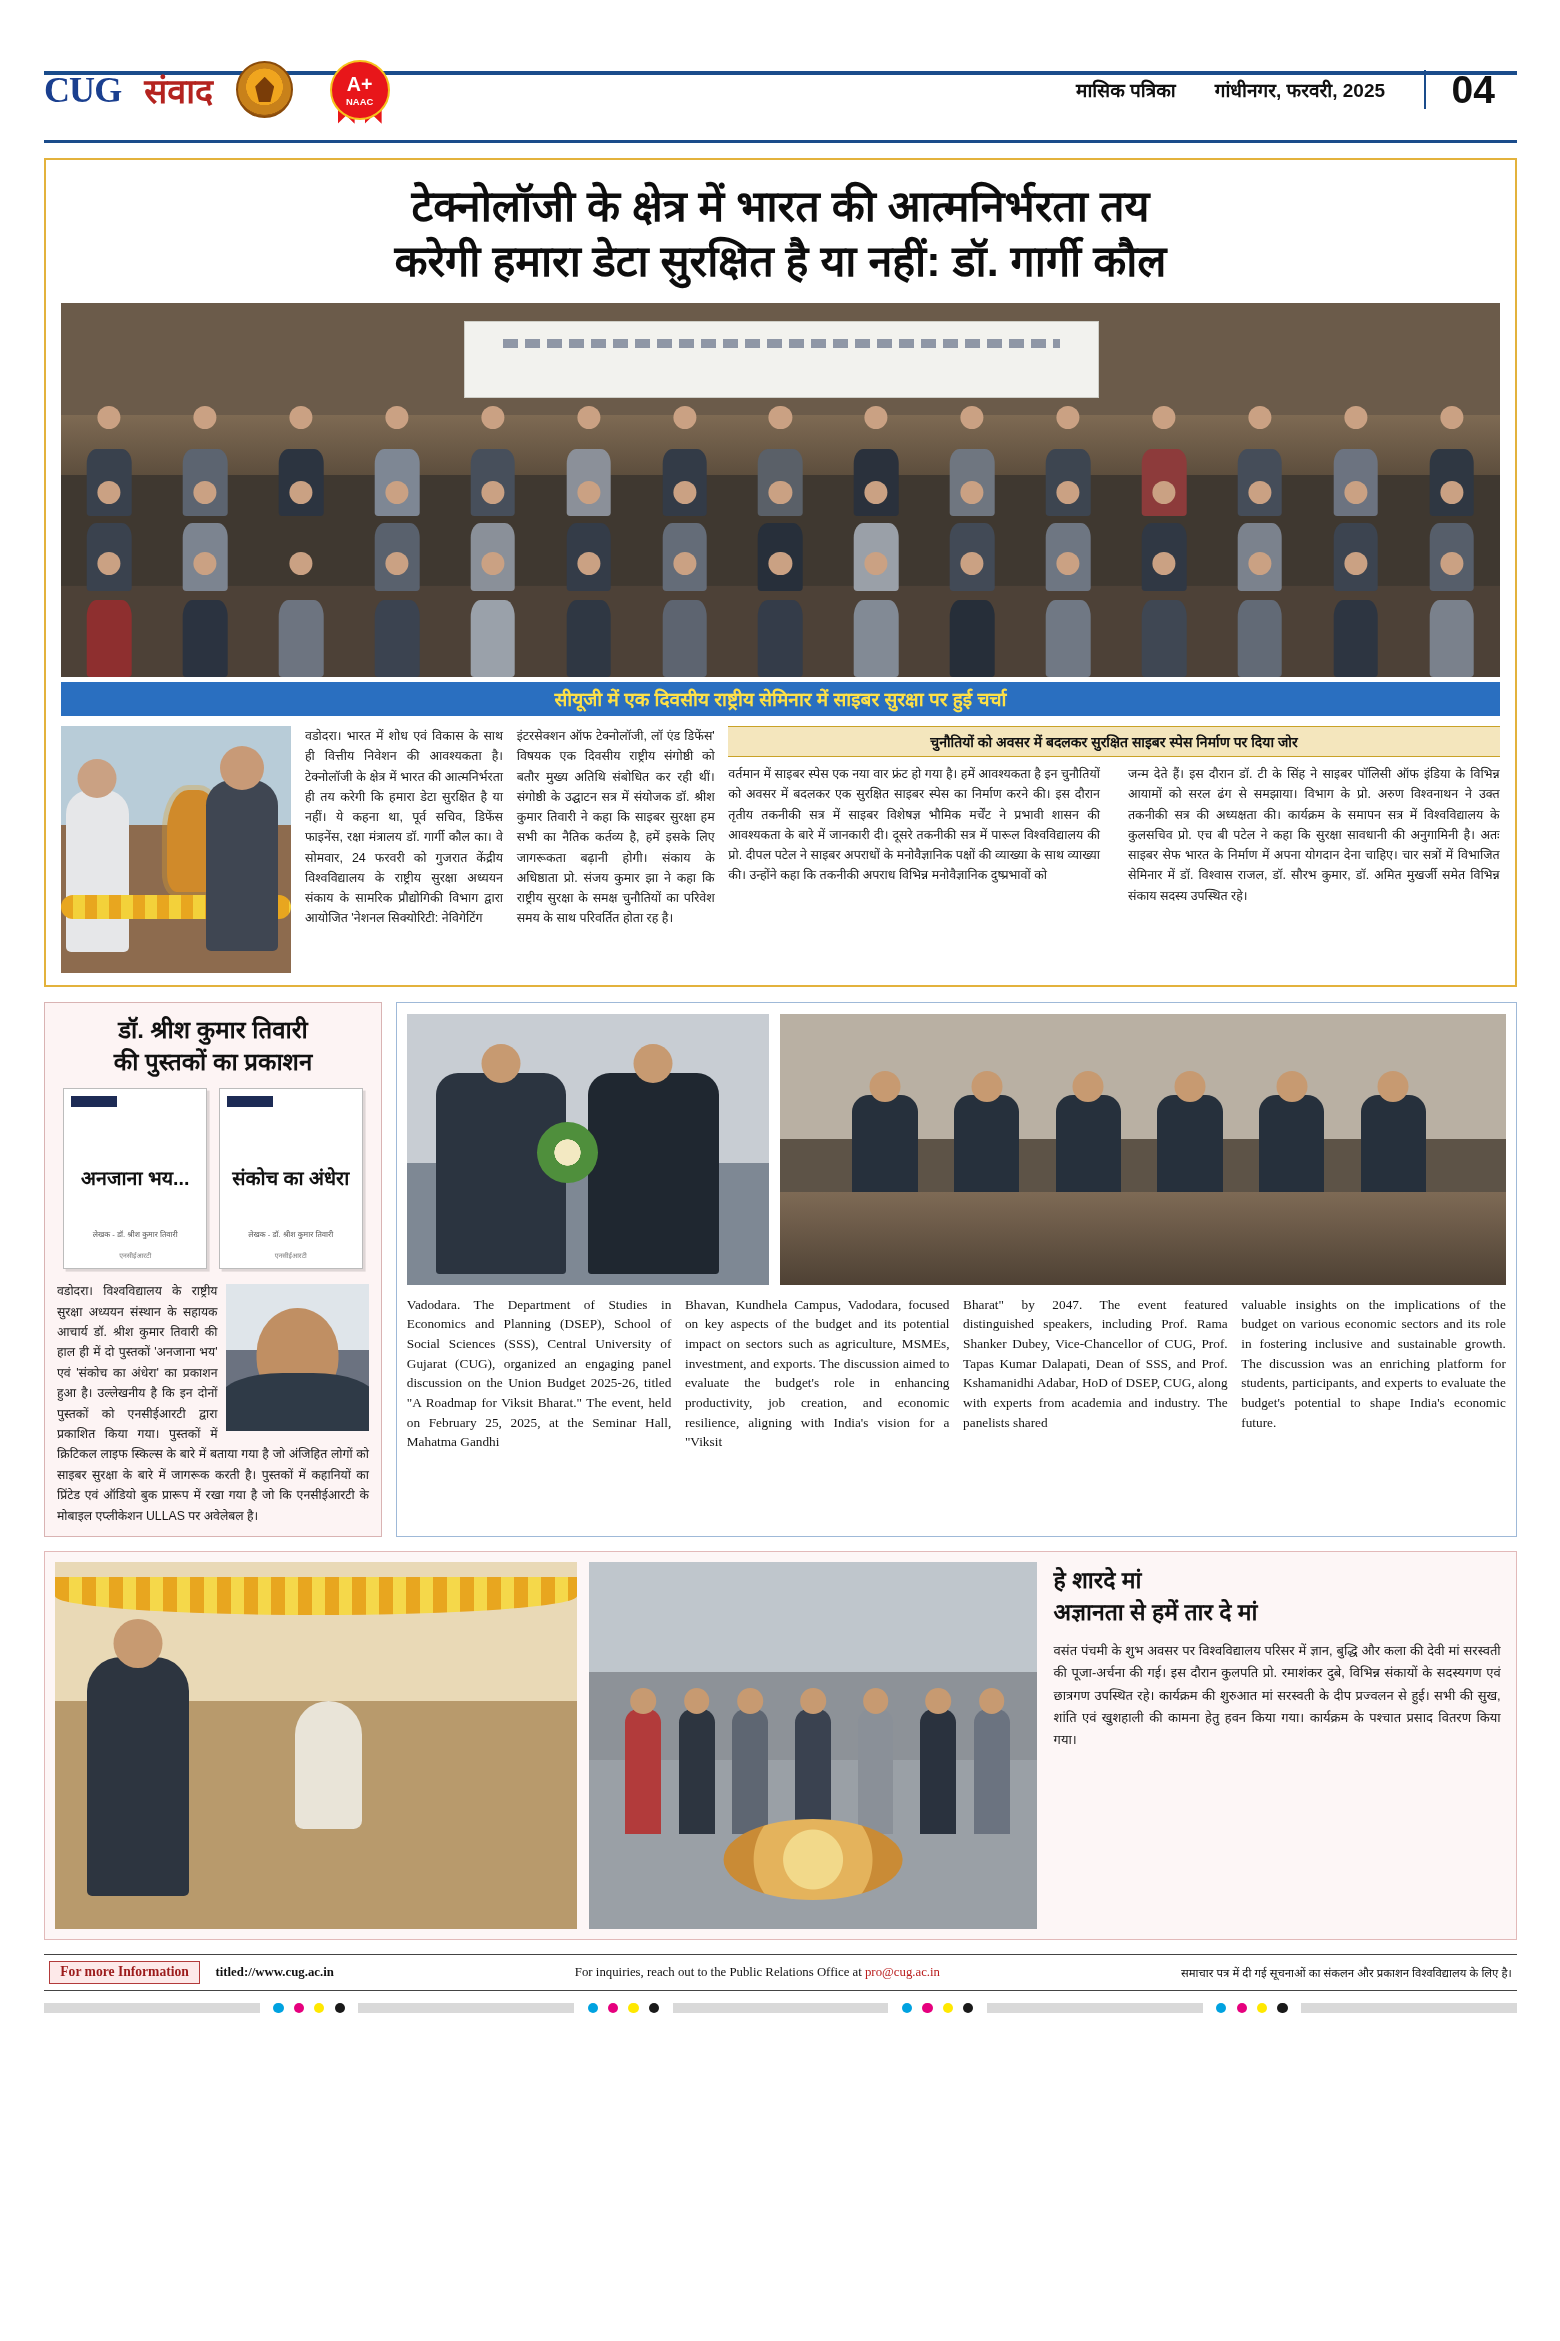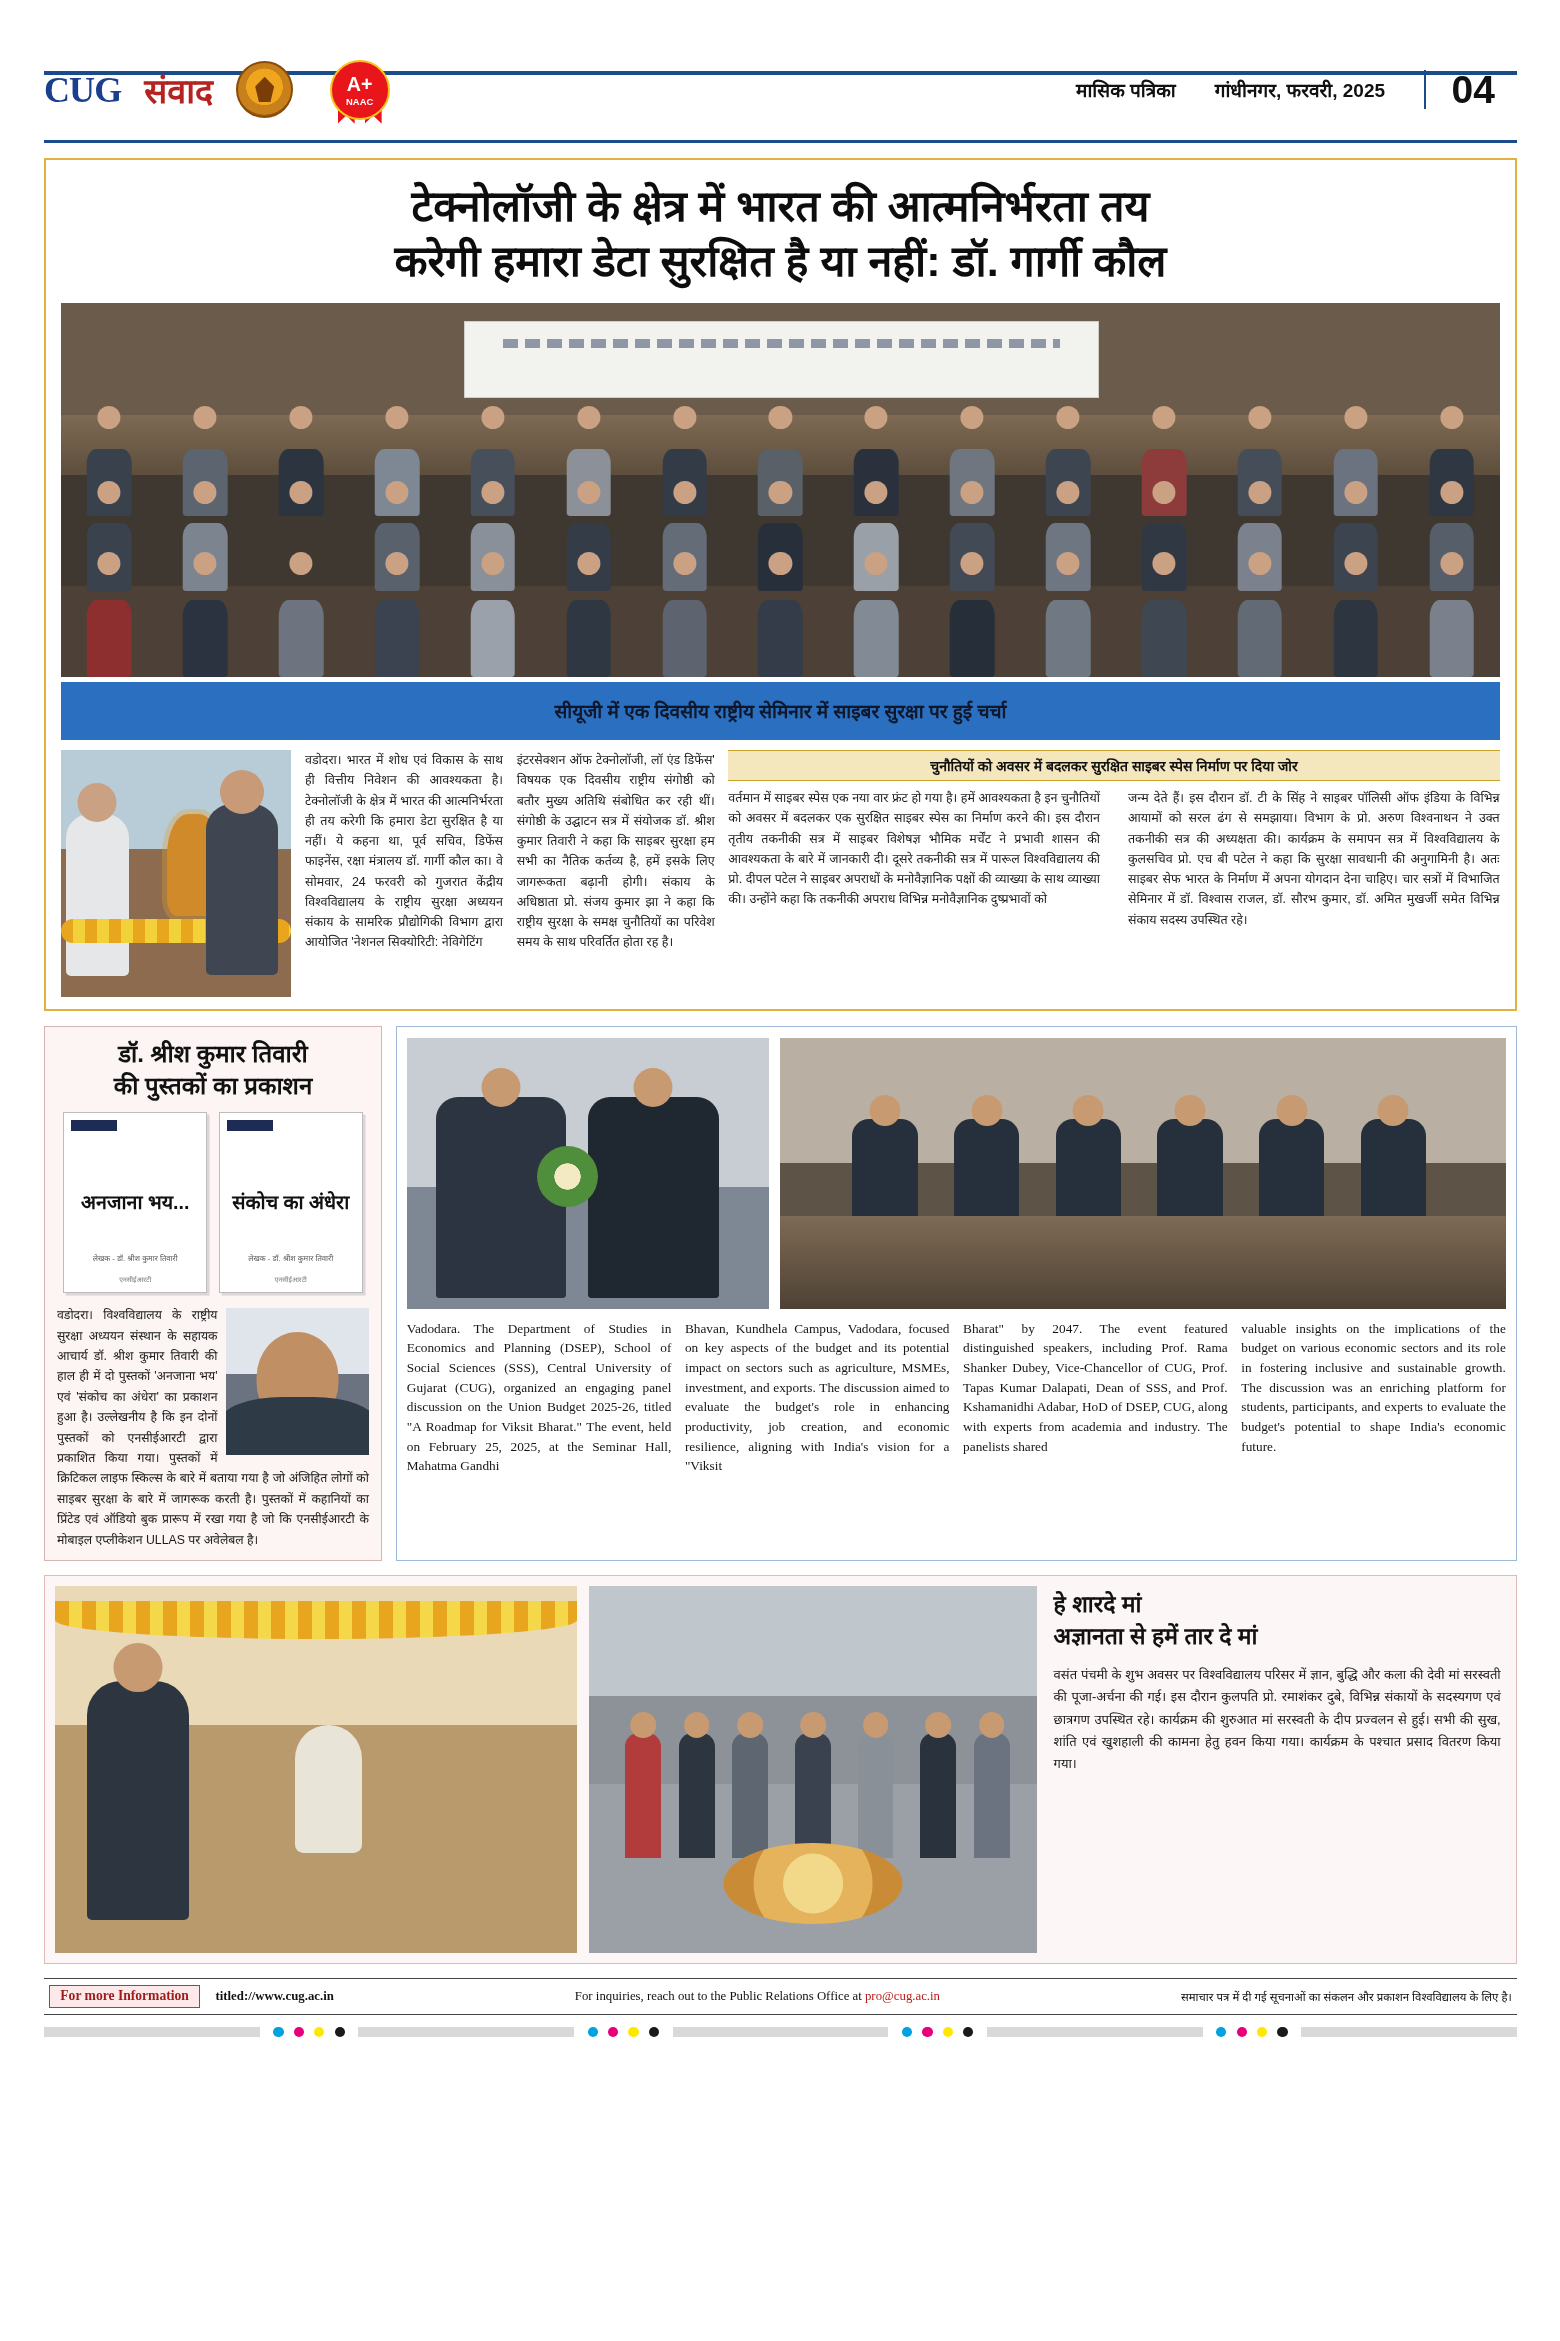--- a/index.html
+++ b/index.html
@@ -201,26 +201,26 @@
     background: #caa183;
   }
   .person .body {
     position: absolute; left: 50%; top: 40%;
     transform: translateX(-50%);
     width: 100%; height: 60%;
     border-radius: 22% 22% 3.4px 3.4px;
   }
   .caption-bar {
     background: #2a6fc0;
-    color: #0f172a;
+    color: #fde047;
     text-align: center;
     font-family: "Liberation Sans", sans-serif;
     font-weight: bold;
     font-size: 19px;
-    padding: 16px 0;
+    padding: 4px 0;
     margin-top: 5.1px;
   }
 
   .story-cols {
     display: flex;
     gap: 13.6px;
     margin-top: 10.2px;
   }
   .col-img-left {
     width: 230px;

